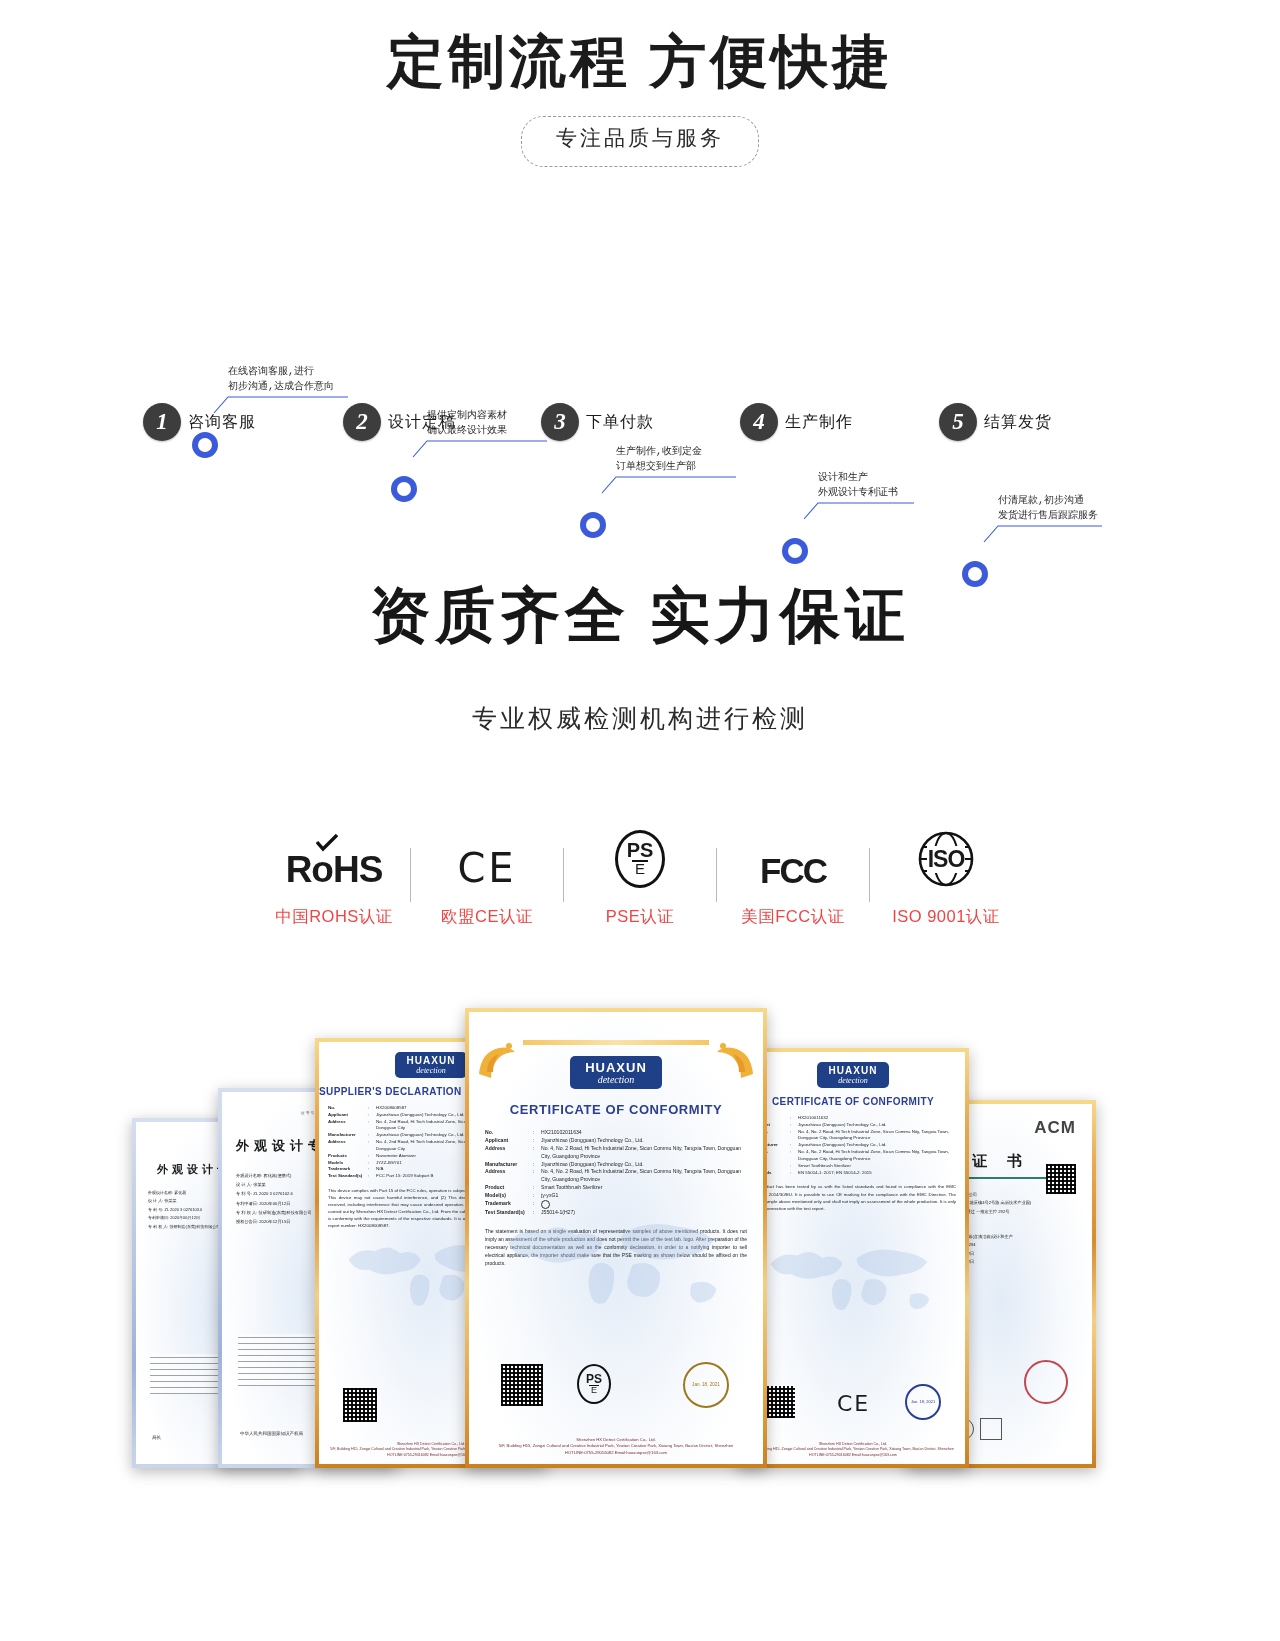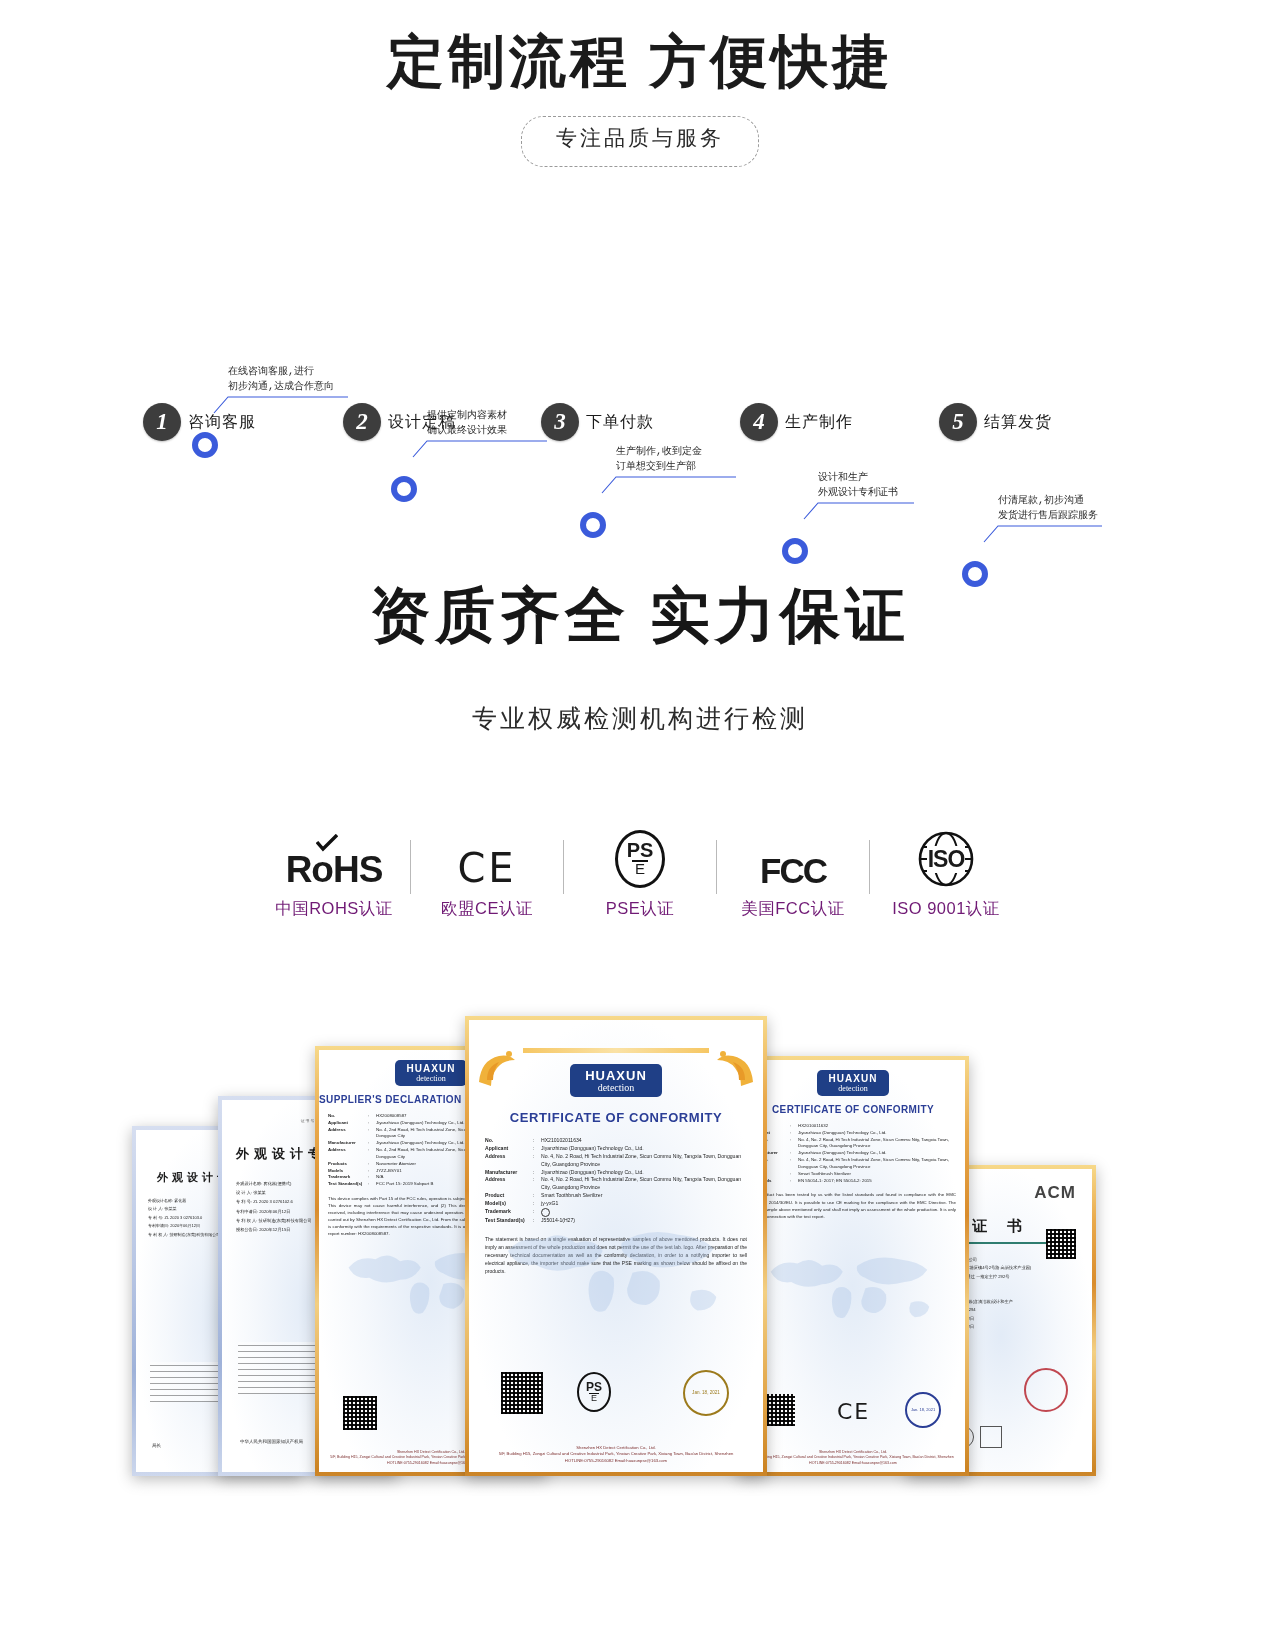--- a/index.html
+++ b/index.html
@@ -129,24 +129,24 @@
   .cert-item {
     width:148px;
     text-align:center;
     position:relative;
   }
   .cert-mark {
     height:62px;
     display:flex; align-items:flex-end; justify-content:center;
   }
   .cert-name {
-    margin-top:10px;
+    margin-top:18px;
     font-size:16.5px;
     letter-spacing:.5px;
-    color:#701a75;
+    color:#ef4444;
     white-space:nowrap;
   }
   .cert-sep {
     width:1px; height:54px;
     background:#b9b9b9;
     margin:0 2px 26px;
   }
 
   
   .m-rohs { position:relative; font-weight:700; font-size:37px; letter-spacing:-1px; line-height:1; }
@@ -173,21 +173,21 @@
 
   
   .gallery {
     position:absolute;
     left:0; right:0;
     top:1000px;
     height:480px;
   }
   .doc {
     position:absolute;
-    bottom:4px;
+    bottom:12px;
     background:#f9a8d4;
     box-shadow:0 4px 14px rgba(0,0,0,.28);
     overflow:hidden;
   }
   .frame-gold {
     position:absolute; inset:0;
     background:
       linear-gradient(180deg,#f7d98a 0%,#e9a94b 18%,#d98c2c 38%,#f3cf82 60%,#e0a143 85%,#c9801f 100%);
   }
   .frame-blue {
@@ -217,21 +217,21 @@
     margin:0 auto;
     width:72px; height:26px;
     background:#1f3f86;
     border-radius:5px;
     color:#fff;
     display:flex; flex-direction:column;
     align-items:center; justify-content:center;
     line-height:1;
   }
   .hx-logo .a { font-weight:700; font-size:10px; letter-spacing:1px; }
-  .hx-logo .b { font-family:"Liberation Serif", serif; font-size:8px; margin-top:1px; }
+  .hx-logo .b { font-family:"Liberation Serif", serif; font-style:italic; font-size:8px; margin-top:1px; }
   .doc-title {
     text-align:center;
     color:#2b3e96;
     font-weight:700;
     font-size:10px;
     letter-spacing:.4px;
     margin-top:8px;
     white-space:nowrap;
   }
   .fields { margin-top:8px; padding:0 9px; }
@@ -632,21 +632,21 @@
       <div style="position:absolute; left:96px; bottom:48px; font-size:22px; letter-spacing:2px; font-family:'DejaVu Sans',sans-serif;">CE</div>
       <div class="badge-round" style="right:24px; bottom:44px; width:36px; height:36px;">Jan. 18, 2021</div>
       <div class="doc-foot">
         <div>Shenzhen HX Detect Certification Co., Ltd.</div>
         <div>5/F, Building H15, Zongzi Cultural and Creative Industrial Park, Yinxian Creative Park, Xixiang Town, Bao'an District, Shenzhen</div>
         <div>HOTLINE:0755-29016082   Email:huaxunpse@163.com</div>
       </div>
     </div>
   </div>
 
-  <div class="doc" style="left:906px; width:190px; height:311px; z-index:2;">
+  <div class="doc" style="left:906px; width:190px; height:368px; z-index:2;">
     <div class="frame-gold"></div>
     <div class="frame-in"></div>
     <div class="paper">
       <div style="text-align:right;padding:14px 16px 0;font-weight:700;font-size:17px;letter-spacing:1px;color:#444;">ACM</div>
       <div class="cn-cert-head" style="margin-top:14px;font-size:15px;letter-spacing:8px;">证 书</div>
       <div style="height:2px;background:#2f7d70;margin:6px 26px 0;"></div>
       <div style="margin-top:12px;padding:0 14px;font-size:4.2px;line-height:2;color:#1f1f1f;">
         <div>技研制造(东莞)科技有限公司</div>
         <div>(注册地址: 广东省东莞市塘厦镇4号2号路 高新技术产业园)</div>
         <div>该公司 2021年4月13日通过 一推定主控 292号</div>

